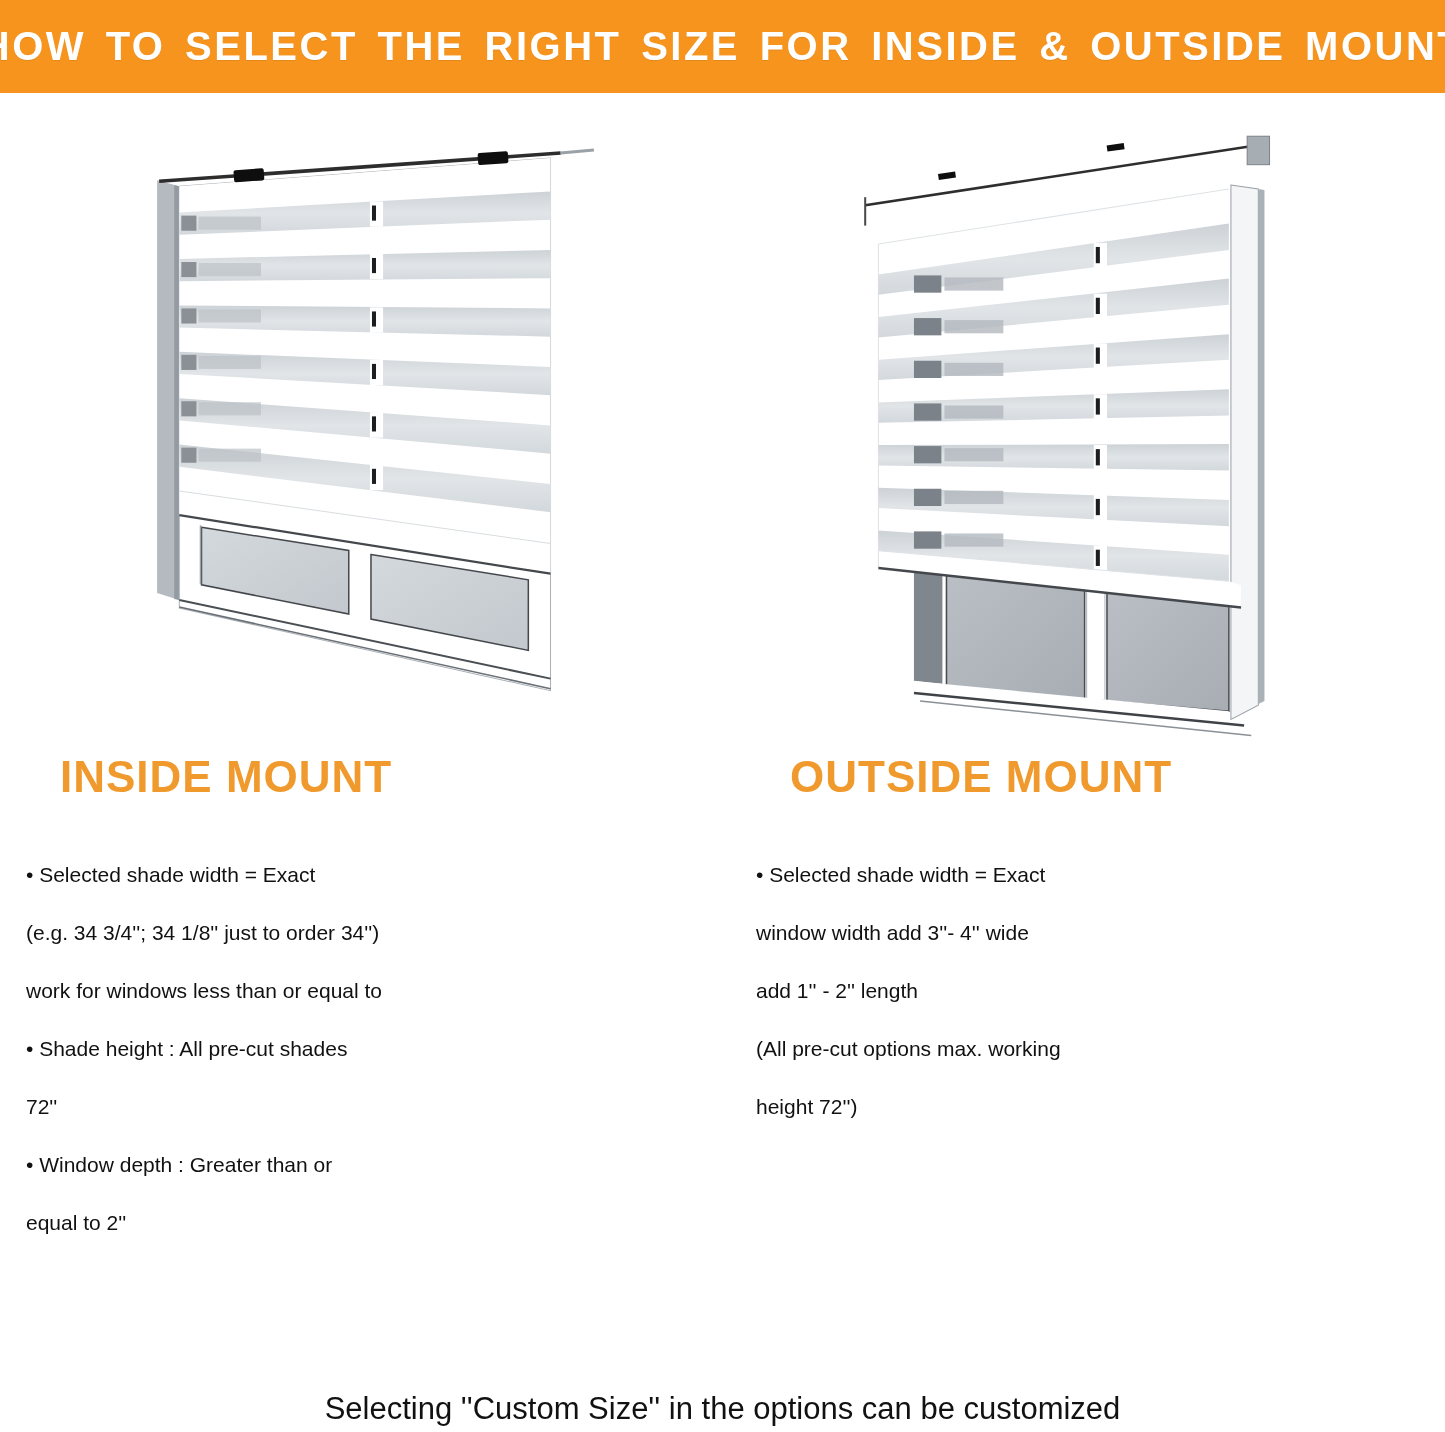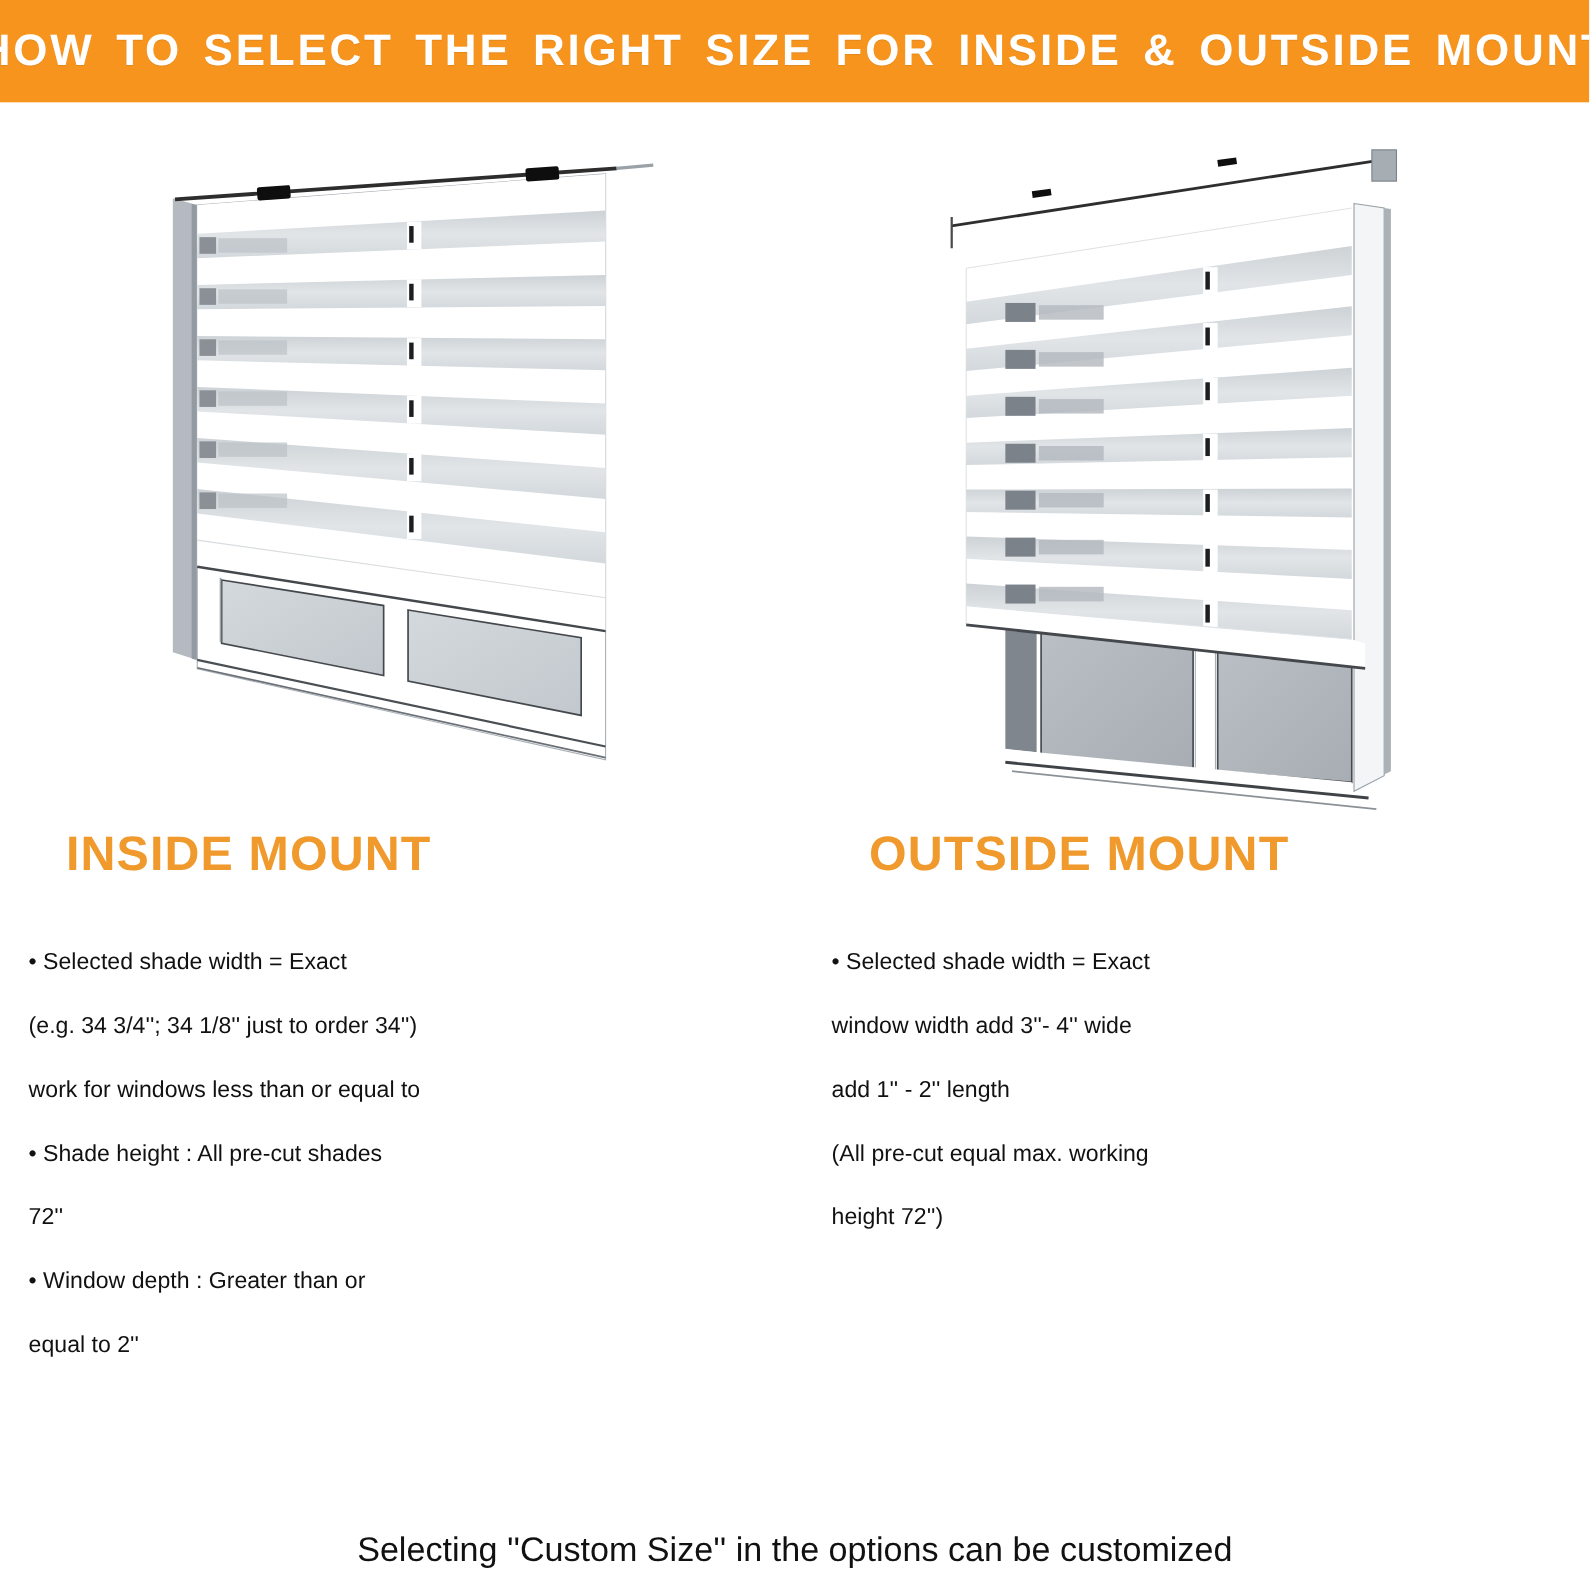--- a/index.html
+++ b/index.html
@@ -246,19 +246,19 @@
     <div class="body-line">• Shade height : All pre-cut shades</div>
     <div class="body-line">72''</div>
     <div class="body-line">• Window depth : Greater than or</div>
     <div class="body-line">equal to 2''</div>
   </div>
 
   <div class="col col-right">
     <div class="body-line">• Selected shade width = Exact</div>
     <div class="body-line">window width add 3''- 4'' wide</div>
     <div class="body-line">add 1'' - 2'' length</div>
-    <div class="body-line">(All pre-cut equal max. working</div>
+    <div class="body-line">(All pre-cut options max. working</div>
     <div class="body-line">height 72'')</div>
   </div>
 
   <div class="footer-note">Selecting ''Custom Size'' in the options can be customized</div>
 
 </div>
 
 </body></html>

